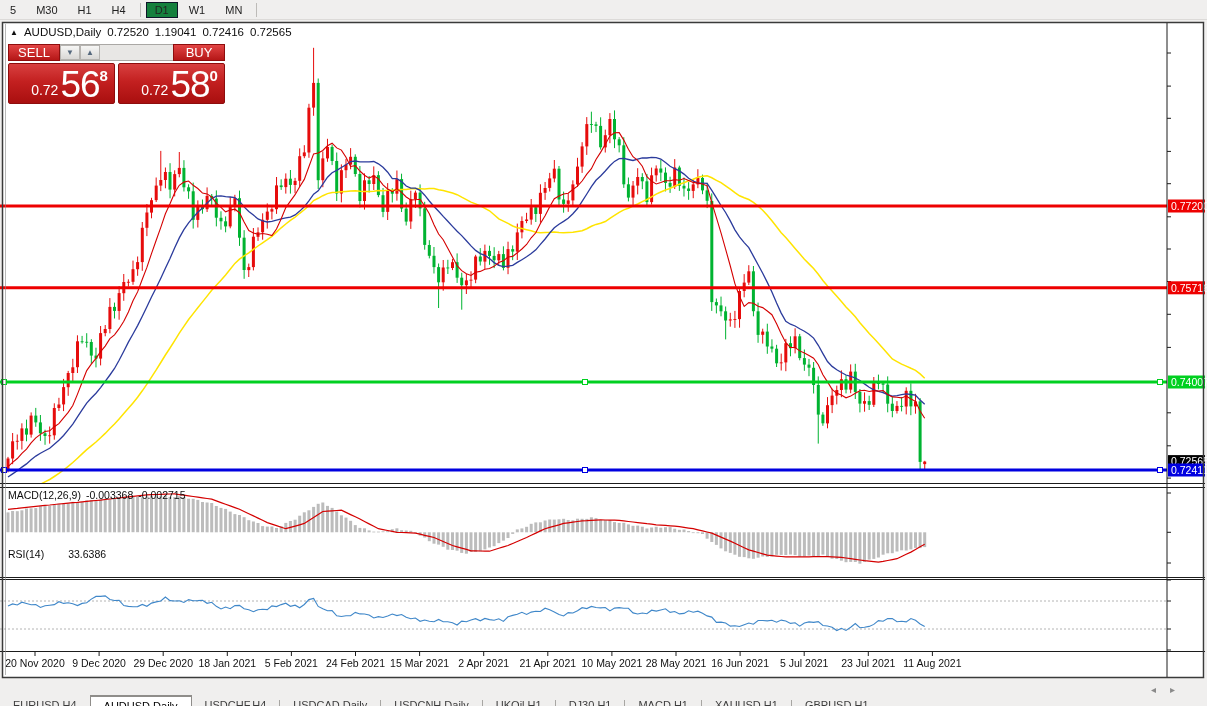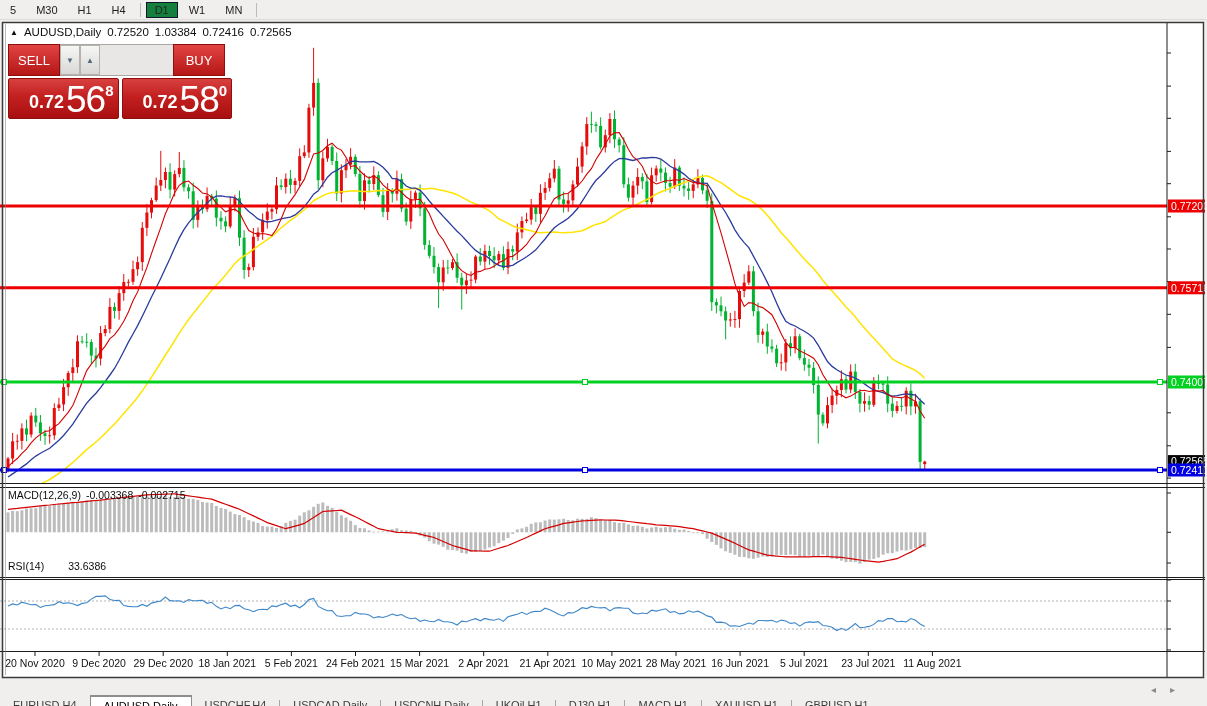--- a/index.html
+++ b/index.html
@@ -10,32 +10,32 @@
   #tf-toolbar{position:absolute;left:0;top:0;width:1207px;height:19px;background:#f0efee;
     border-bottom:1px solid #dcdad8;display:flex;align-items:center;font-size:11px;color:#222;}
   .tf-item{padding:1px 8px;margin:0 1px;cursor:default;border:1px solid transparent;}
   .tf-item.active{background:#15803d;border:1px solid #0f172a;}
   .tf-sep{width:1px;height:14px;background:#bdbbb8;margin:0 4px;}
   
   #ohlc{position:absolute;left:10px;top:26px;font-size:11.5px;color:#0d0d0d;display:flex;gap:6px;align-items:center;z-index:5;}
   #ohlc .tri{font-size:8px;}
   
   #trade{position:absolute;left:8px;top:44px;z-index:6;width:217px;}
-  #trade .row1{display:flex;height:32px;}
+  #trade .row1{display:flex;height:17px;}
   .tbtn{width:52px;color:#fff;font-size:13px;display:flex;align-items:center;justify-content:center;
     background:linear-gradient(#e24444,#b51717);border:1px solid #8e0d0d;box-sizing:border-box;cursor:pointer;}
   .volwrap{flex:1;display:flex;background:#e8e7e5;border:1px solid #aaa8a5;border-left:none;border-right:none;box-sizing:border-box;}
   .spin{width:20px;display:flex;align-items:center;justify-content:center;background:linear-gradient(#f6f6f5,#d9d8d6);
     border:1px solid #b5b3b0;box-sizing:border-box;color:#55687d;font-size:8px;cursor:pointer;}
   .vol{flex:1;border:1px solid #b5b3b0;border-left:none;border-right:none;background:#fff;color:#000;
     font-size:13.5px;text-align:right;padding:0 5px;outline:none;font-family:"Liberation Sans",sans-serif;}
   #trade .row2{display:flex;margin-top:2px;height:41px;gap:3px;}
   .pxbox{flex:1;background:linear-gradient(#d84040 0%,#c32020 45%,#a90f0f 100%);border:1px solid #8e0d0d;
     border-radius:2px;color:#fff;display:flex;align-items:flex-end;justify-content:center;padding:0 4px 1px 4px;cursor:pointer;box-sizing:border-box;}
-  .px-small{font-size:18px;font-weight:bold;margin:0 2px 4px 16px;}
+  .px-small{font-size:14px;font-weight:normal;margin:0 2px 4px 16px;}
   .px-big{font-size:37px;line-height:0.95;letter-spacing:-1px;}
   .px-sup{font-size:15px;font-weight:bold;align-self:flex-start;padding-top:3px;}
   
   .ind-label{position:absolute;font-size:10.5px;color:#0d0d0d;z-index:5;display:flex;gap:5px;}
   
   #tabs{position:absolute;left:0;top:679px;width:1207px;height:27px;background:#f0efee;display:flex;align-items:flex-start;font-size:11px;color:#3c3c3c;margin-top:16px;}
   .tab{padding:3px 13px 4px 13px;margin-top:1px;cursor:pointer;white-space:nowrap;}
   .tab.active{background:#fff;border:1px solid #8f8d8a;border-top-width:2px;color:#000;margin-top:0;}
   .tab-sep{width:1px;height:13px;background:#a8a6a3;margin-top:5px;}
   #tabnav{position:absolute;right:18px;top:684px;color:#8a8a8a;font-size:10px;letter-spacing:14px;z-index:5;cursor:pointer;}
@@ -769,21 +769,21 @@
       <div class="tf-item active">D1</div>
       <div class="tf-item">W1</div>
       <div class="tf-item">MN</div>
       <div class="tf-sep"></div>
     </div>
 
 <div id="ohlc">
   <span class="tri">▲</span>
   <span>AUDUSD,Daily</span>
   <span>0.72520</span>
-  <span>1.03384</span>
+  <span>1.19041</span>
   <span>0.72416</span>
   <span>0.72565</span>
 </div>
 
 <div id="trade">
   <div class="row1">
     <div class="tbtn">SELL</div>
     <div class="volwrap">
       <div class="spin">
         <span>▼</span>
@@ -806,21 +806,21 @@
       <span class="px-sup">0</span>
     </div>
   </div>
 </div>
 
 <div class="ind-label" style="left:8px;top:489px;">
   <span>MACD(12,26,9)</span>
   <span>-0.003368</span>
   <span>-0.002715</span>
 </div>
-<div class="ind-label" style="left:8px;top:560px;gap:24px;">
+<div class="ind-label" style="left:8px;top:548px;gap:24px;">
   <span>RSI(14)</span>
   <span>33.6386</span>
 </div>
 
 <div id="tabs">
       <div class="tab">EURUSD,H4</div>
       <div class="tab active">AUDUSD,Daily</div>
       <div class="tab">USDCHF,H4</div>
       <div class="tab-sep"></div>
       <div class="tab">USDCAD,Daily</div>

